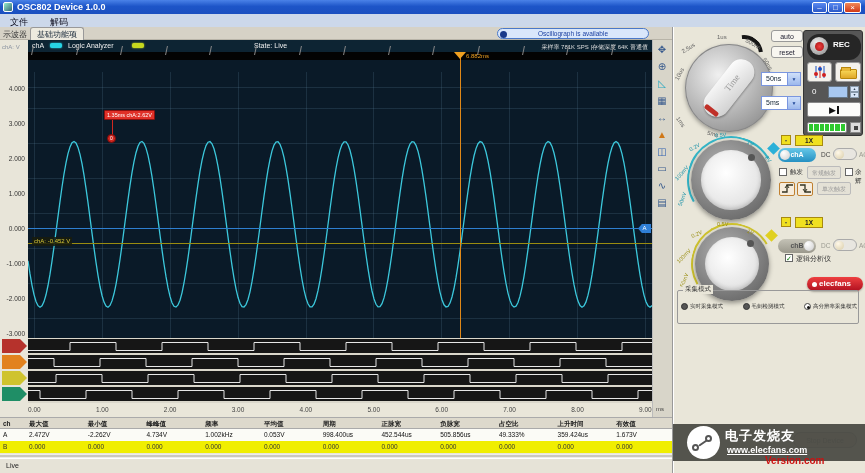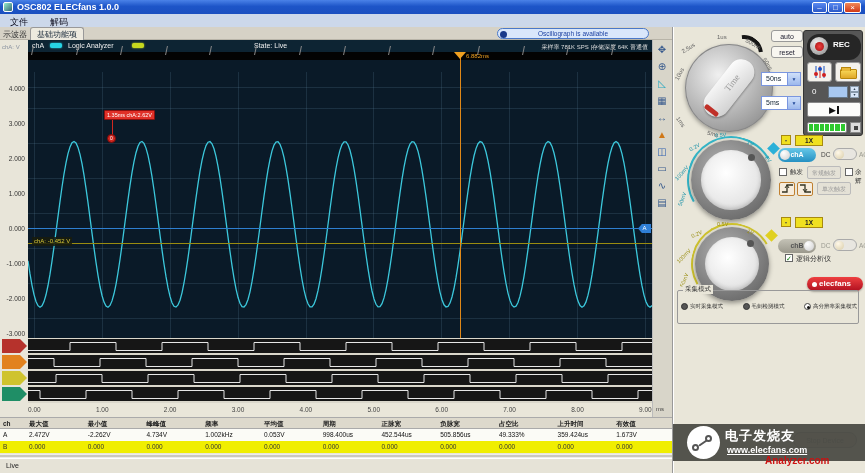--- a/index.html
+++ b/index.html
@@ -150,21 +150,21 @@
   .wm-logo .ln{left:11px;top:16px;width:10px;height:2px;background:#555;transform:rotate(-35deg);border-radius:1px;}
   .wm-brand{left:52px;top:3px;color:#fff;font-size:13px;font-weight:bold;letter-spacing:1px;z-index:6;}
   .wm-site{left:54px;top:21px;color:#fff;font-size:9px;font-weight:bold;z-index:6;}
   .wm-alt{left:92px;top:428px;color:#c11;font-size:10px;font-weight:bold;z-index:7;}
 </style>
 </head>
 <body>
 
 <div class="abs titlebar">
   <div class="abs app-icon"></div>
-  <div class="abs title-text">OSC802  ELECfans 1.0.0</div>
+  <div class="abs title-text">OSC802  Device 1.0.0</div>
   <div class="abs winbtn" style="left:812px;">–</div>
   <div class="abs winbtn" style="left:828px;">□</div>
   <div class="abs winbtn close" style="left:844px;">×</div>
 </div>
 
 <div class="abs menubar">
   <div class="abs menu-item" style="left:6px;">文件</div>
   <div class="abs menu-item" style="left:46px;">解码</div>
 </div>
 
@@ -496,14 +496,14 @@
   <div class="abs stop-btn">Stop Device</div>
   <div class="abs wm-strip">
     <div class="abs wm-logo">
       <i class="l1"></i>
         <i class="l2"></i>
         <span class="abs ln"></span>
     </div>
   </div>
   <div class="abs wm-brand" style="top:400px;">电子发烧友</div>
   <div class="abs wm-site" style="top:418px;text-decoration:underline;">www.elecfans.com</div>
-  <div class="abs wm-alt">Analyzer.com</div>
+  <div class="abs wm-alt">Version.com</div>
 </div>
 
 </body></html>

